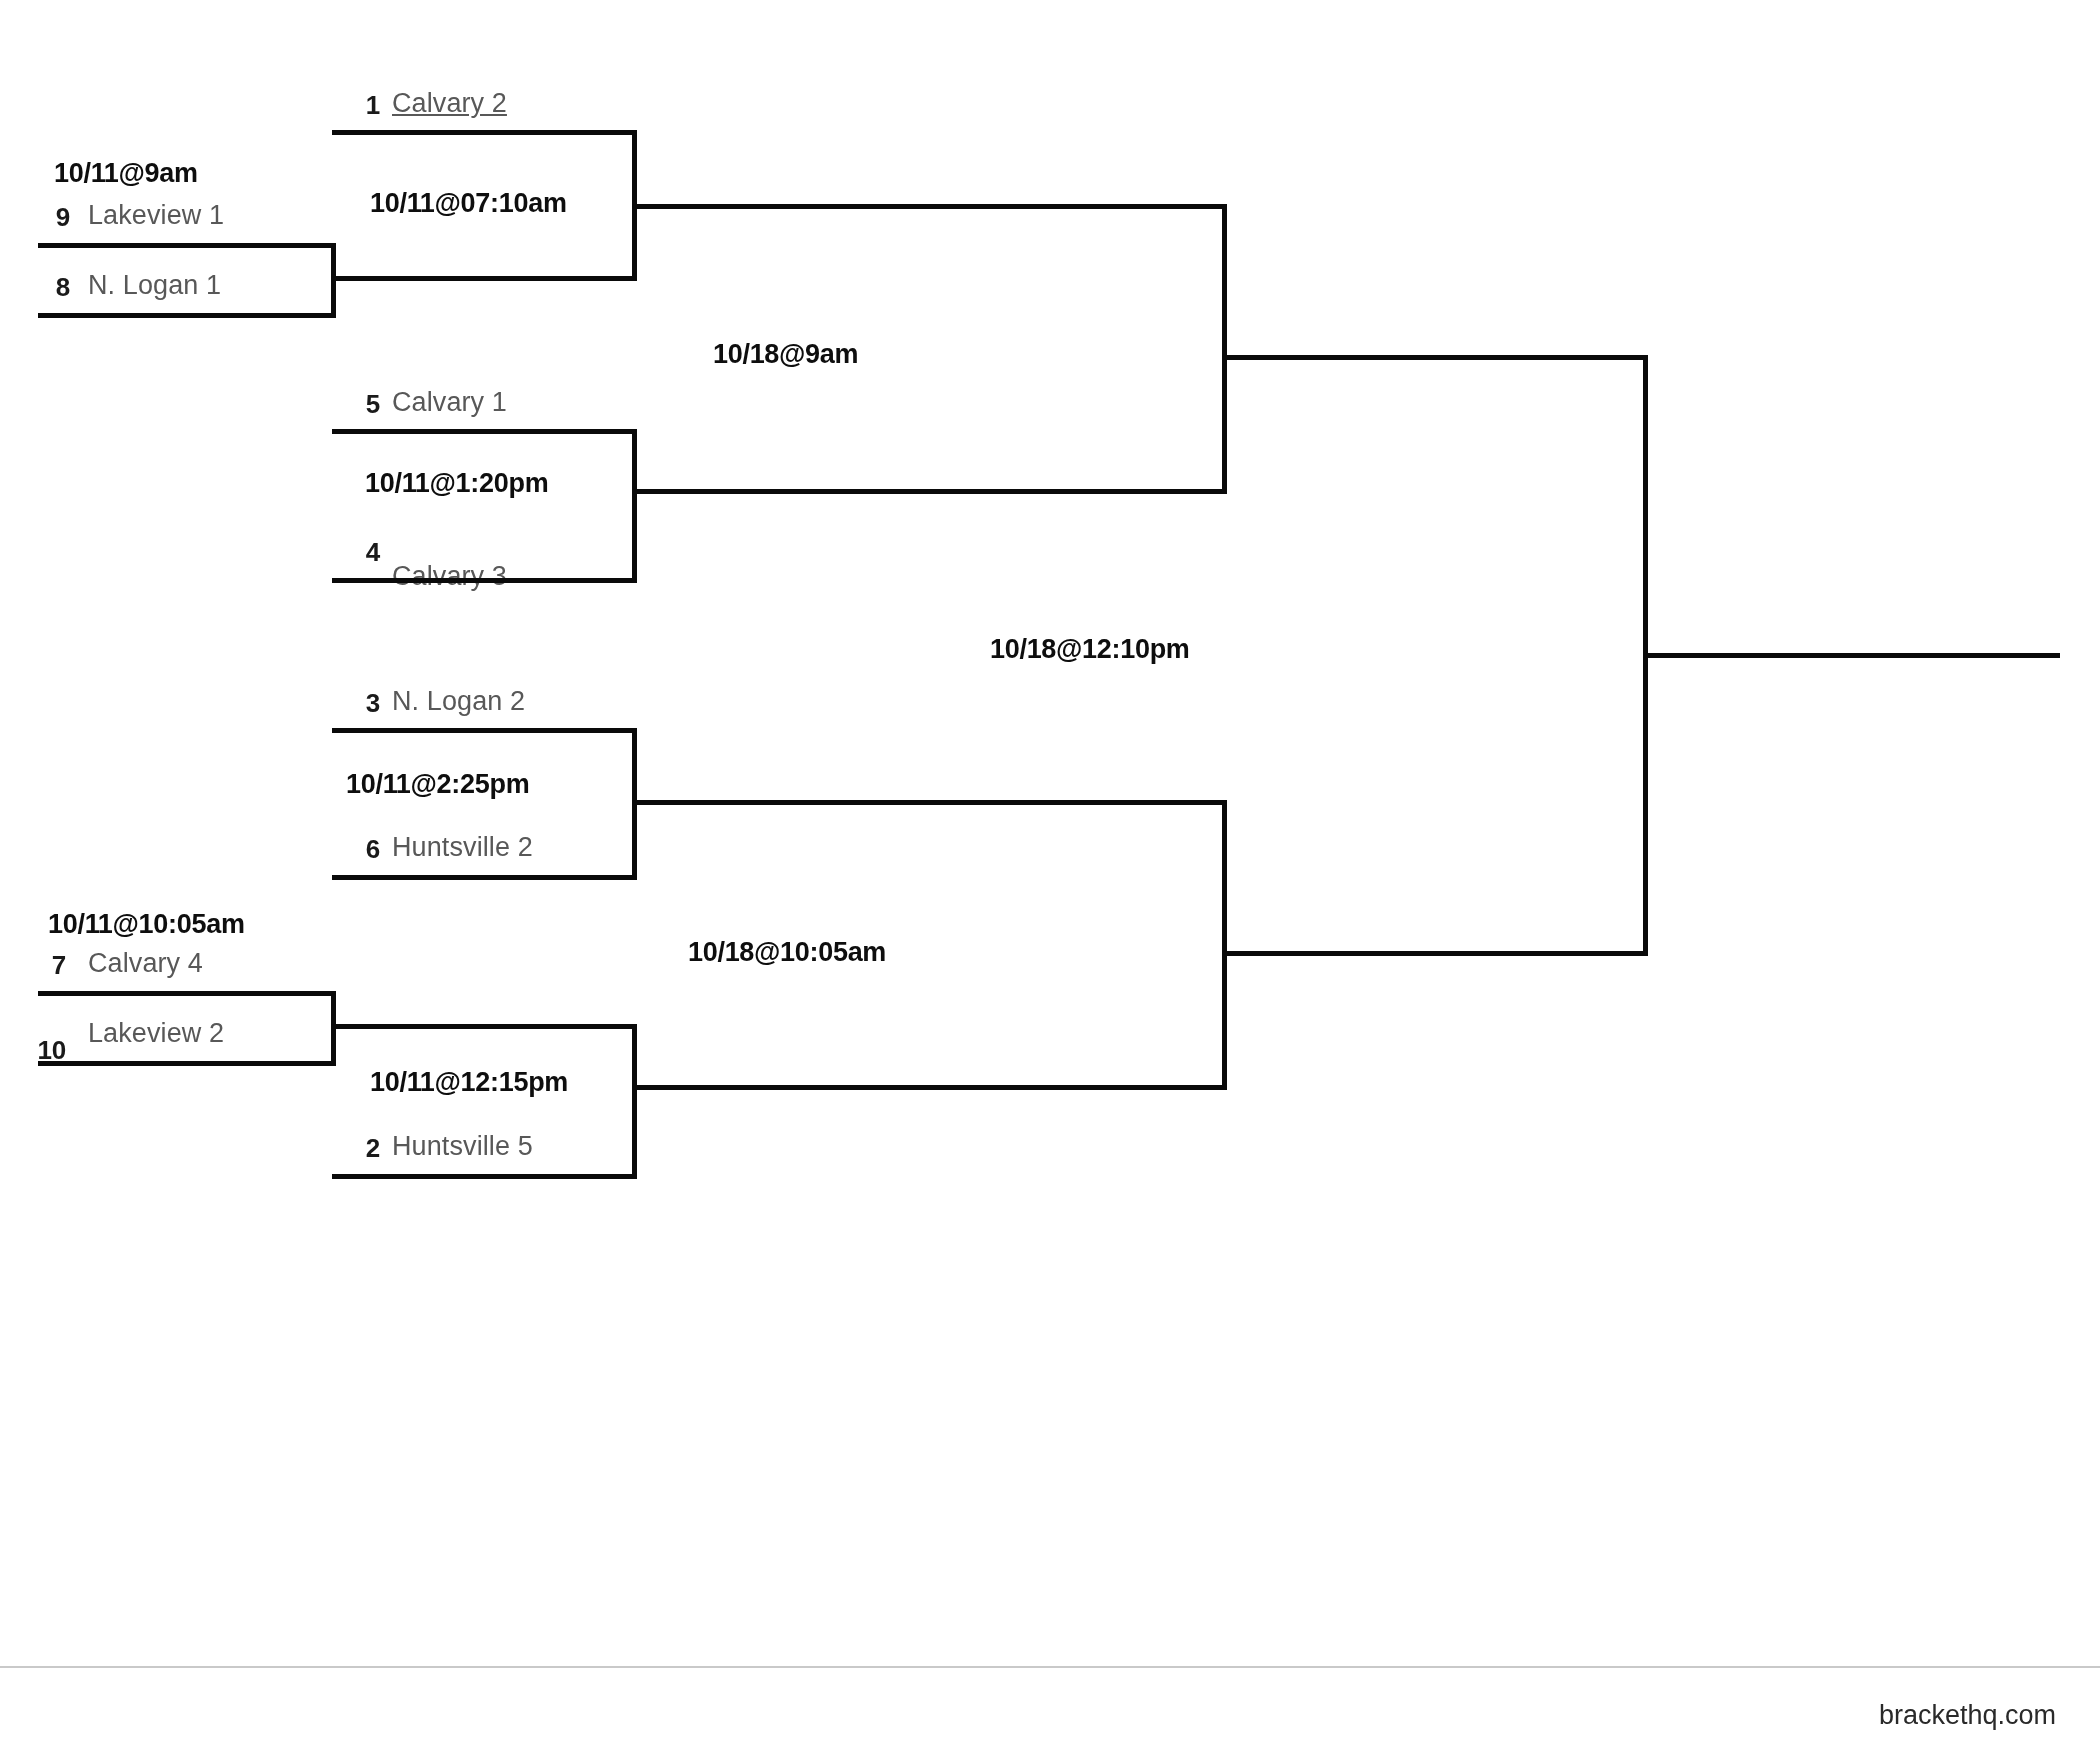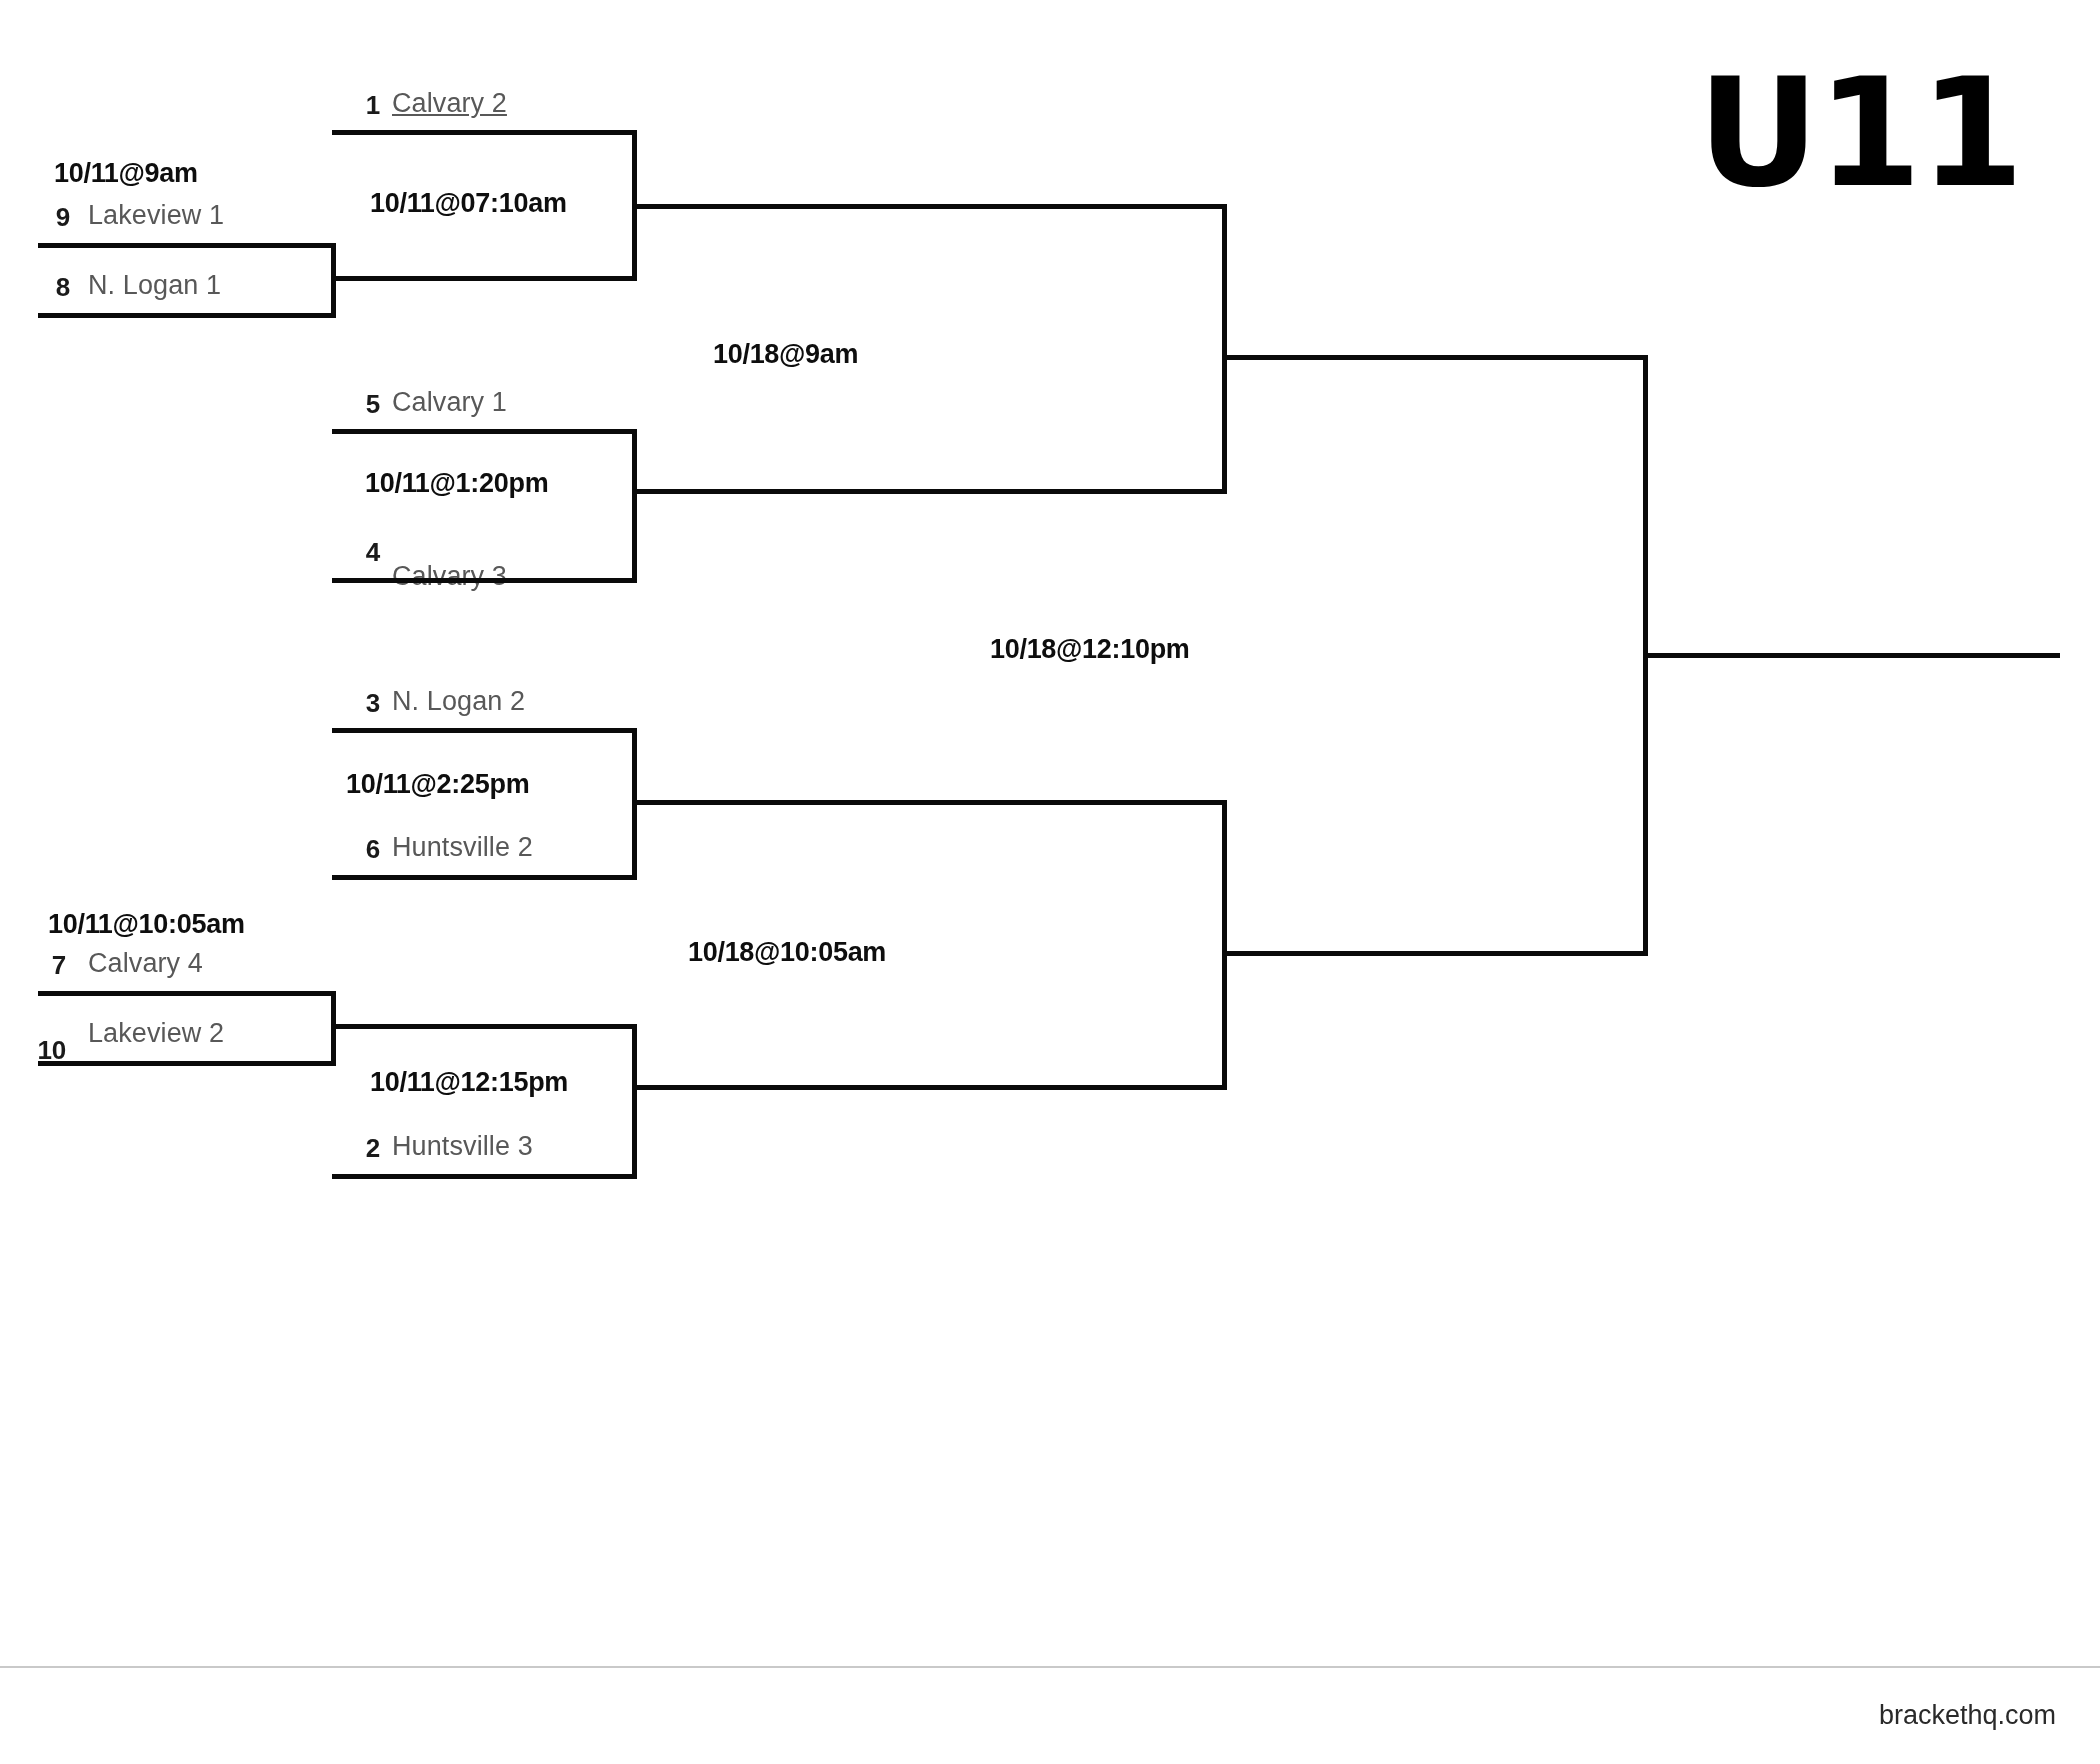--- a/index.html
+++ b/index.html
@@ -93,21 +93,20 @@
     font-size: 27px;
     color: #2a2a2a;
     white-space: nowrap;
   }
 </style>
 </head>
 <body>
 
 <div id="page">
 
-  <div id="bracket-title">U11</div>
 
   <div class="gametime" style="left:54px; top:158px;">10/11@9am</div>
 
   <div class="seed" style="left:30px; top:202px; width:40px;">9</div>
   <div class="team" style="left:88px; top:200px;">Lakeview 1</div>
 
   <div class="hline" style="left:38px; top:243px; width:298px; height:5px;"></div>
 
   <div class="seed" style="left:30px; top:272px; width:40px;">8</div>
   <div class="team" style="left:88px; top:270px;">N. Logan 1</div>
@@ -176,21 +175,21 @@
   <div class="team" style="left:88px; top:1018px;">Lakeview 2</div>
 
   <div class="hline" style="left:38px; top:1061px; width:298px; height:5px;"></div>
 
   <div class="vline" style="left:331px; top:991px; width:5px; height:75px;"></div>
   <div class="hline" style="left:331px; top:1024px; width:119px; height:5px;"></div>
 
   <div class="gametime" style="left:370px; top:1067px;">10/11@12:15pm</div>
 
   <div class="seed" style="left:340px; top:1133px; width:40px;">2</div>
-  <div class="team" style="left:392px; top:1131px;">Huntsville 3</div>
+  <div class="team" style="left:392px; top:1131px;">Huntsville 5</div>
 
   <div class="hline" style="left:332px; top:1024px; width:305px; height:5px;"></div>
   <div class="hline" style="left:332px; top:1174px; width:305px; height:5px;"></div>
   <div class="vline" style="left:632px; top:1024px; width:5px; height:155px;"></div>
 
   <div class="hline" style="left:632px; top:1085px; width:294px; height:5px;"></div>
 
   <div class="gametime" style="left:688px; top:937px;">10/18@10:05am</div>
 
   <div class="hline" style="left:922px; top:800px; width:305px; height:5px;"></div>

